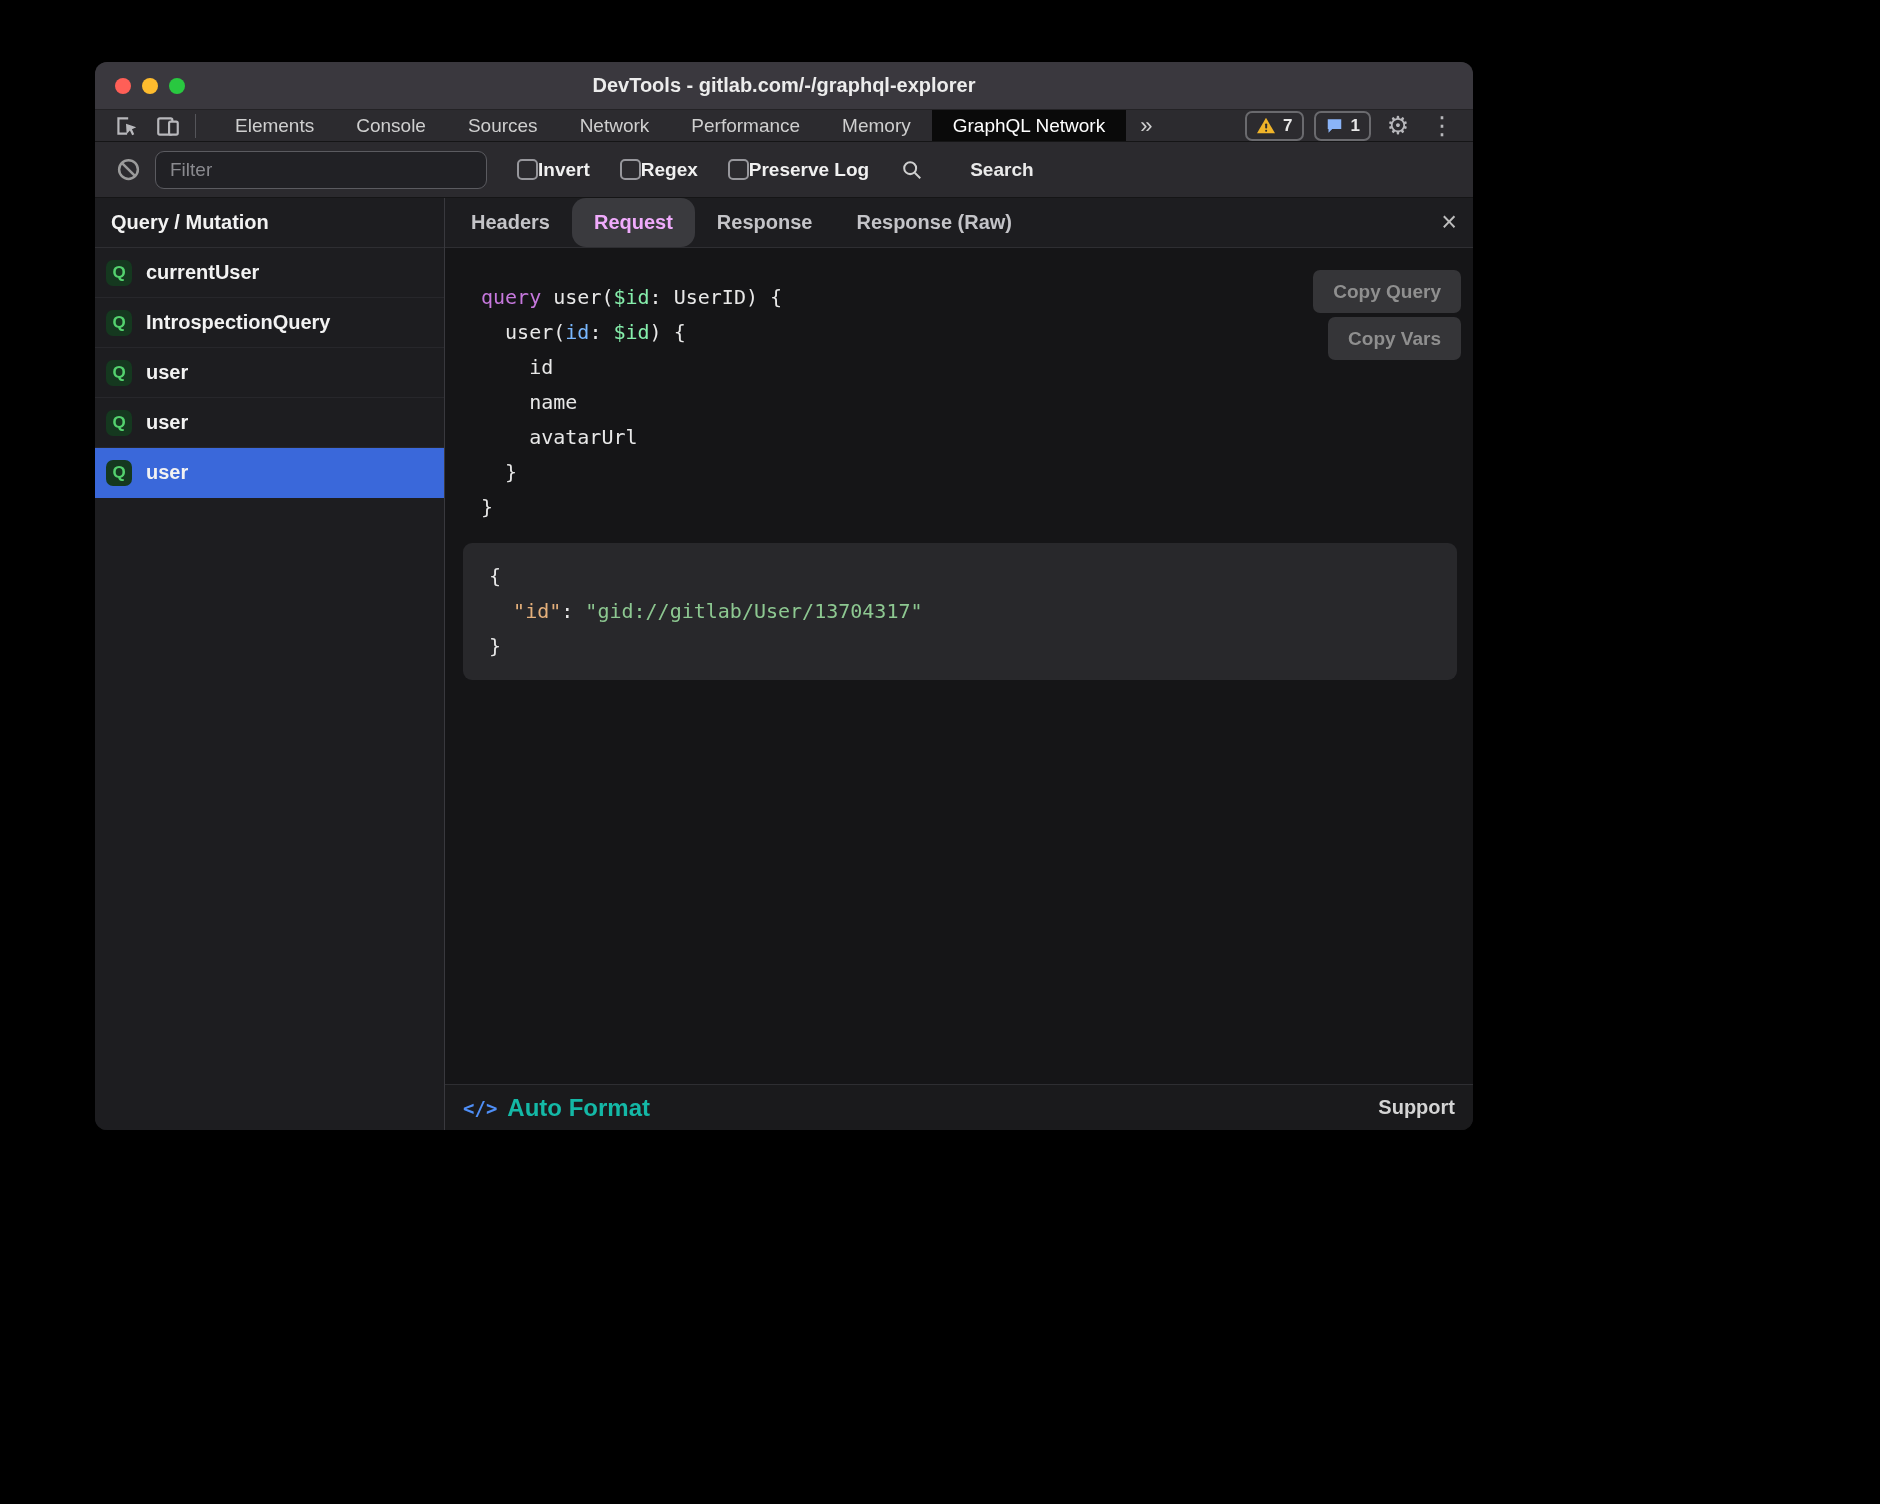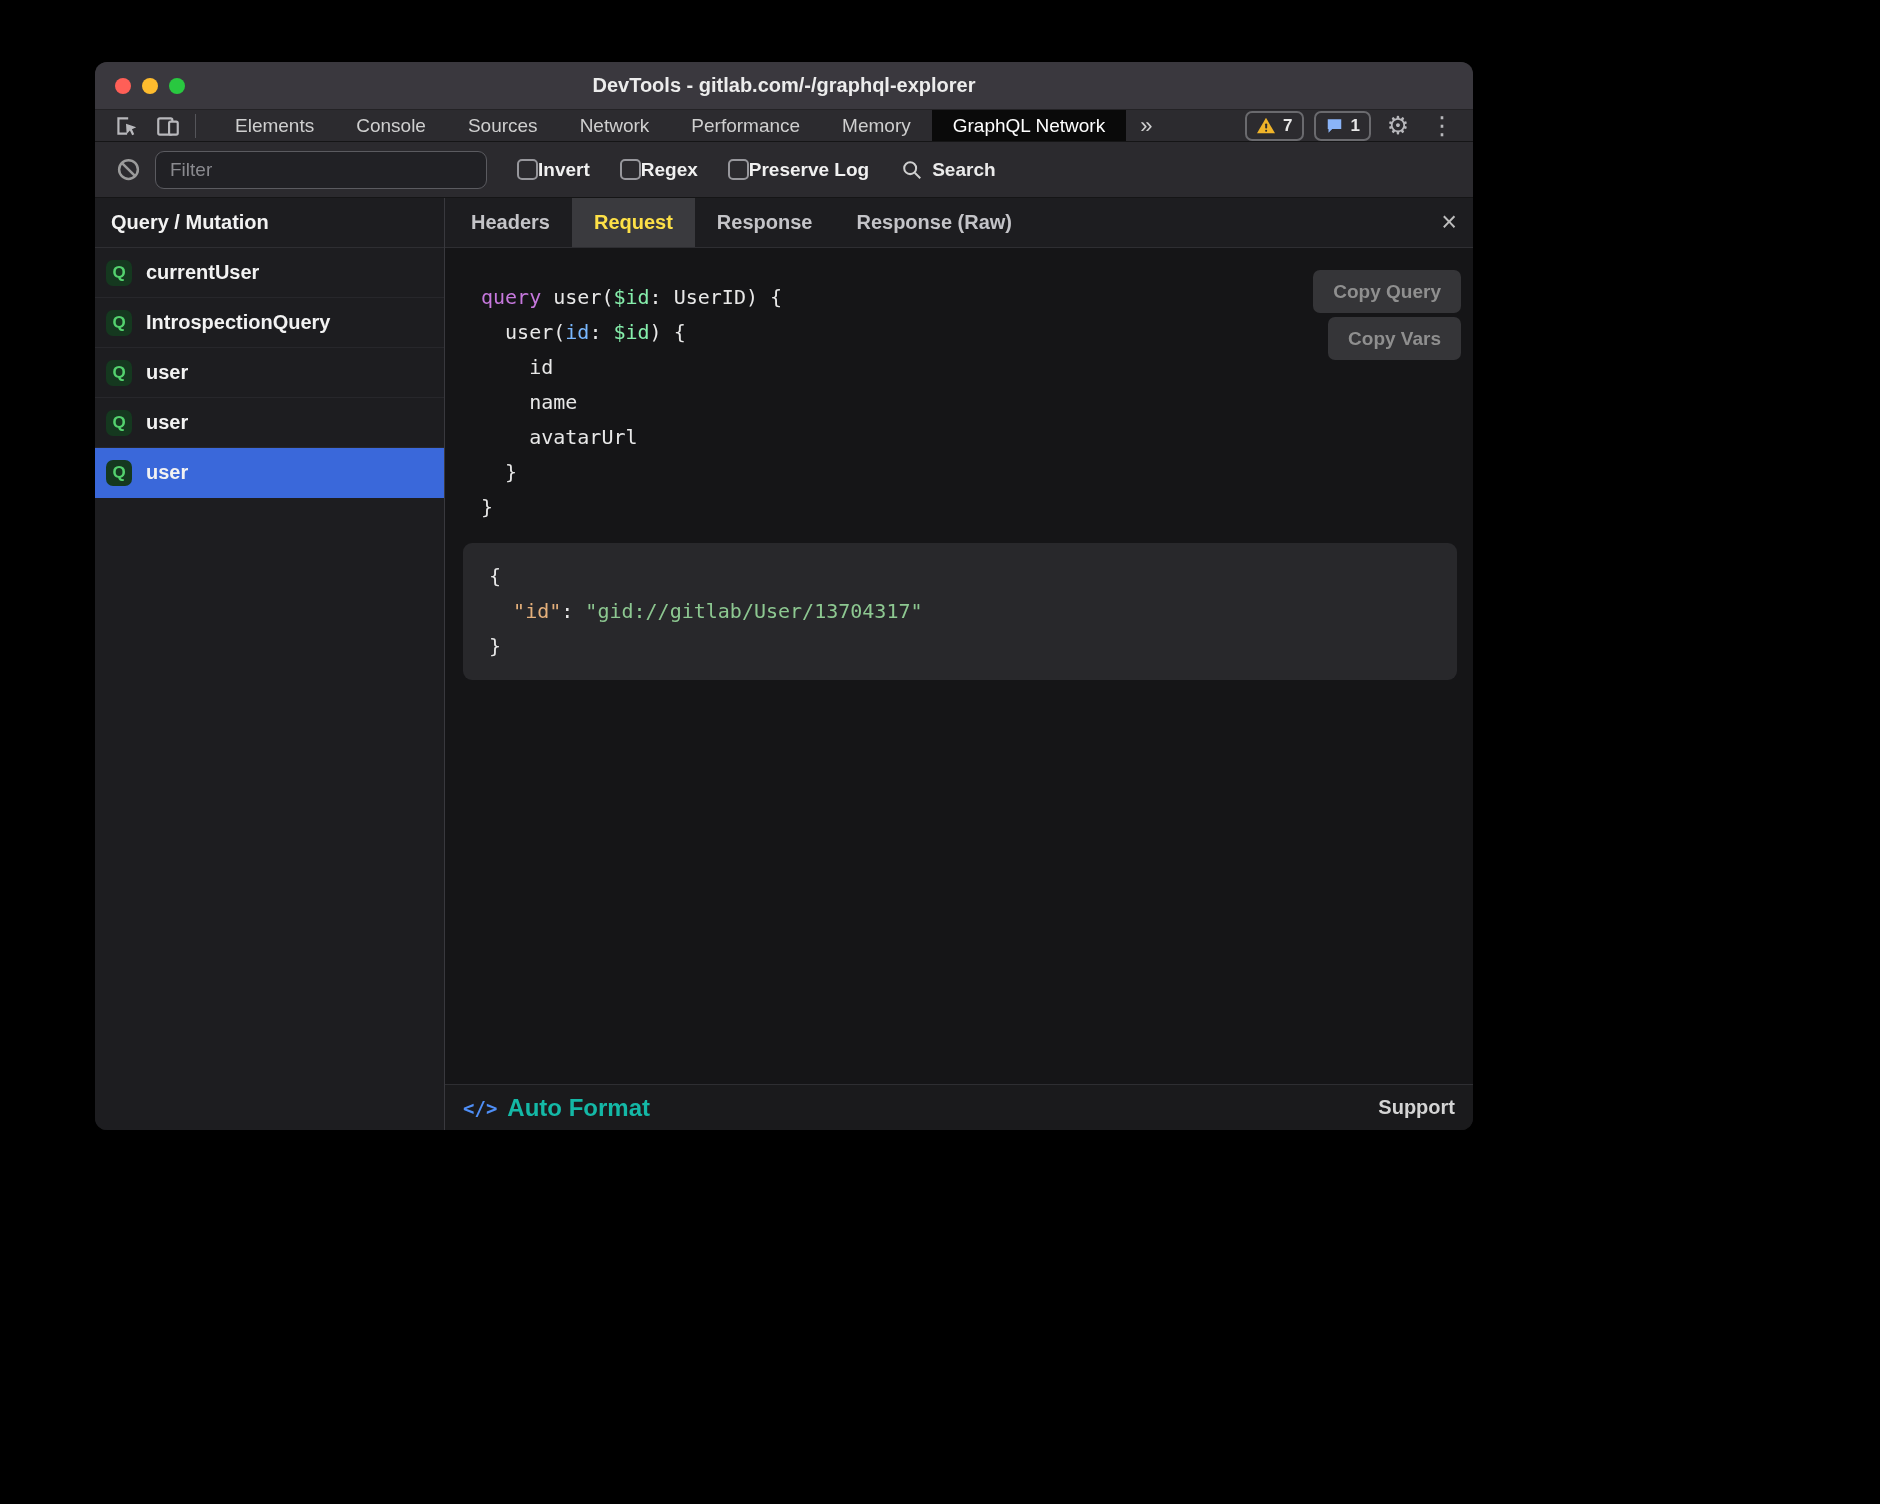--- a/index.html
+++ b/index.html
@@ -36,40 +36,40 @@
 
   
   .filterbar { height:56px; background:#2b2a2e; flex:0 0 auto; display:flex; align-items:center; padding:0 16px; border-bottom:1px solid #151516; }
   .filter-input { width:332px; height:38px; margin-left:10px; background:#212125; border:1px solid #5b5b60; border-radius:9px;
     color:#e8e8e8; font-size:19px; padding:0 14px; outline:none; font-family:"Liberation Sans", sans-serif; }
   .filter-input::placeholder { color:#8a8a8f; }
   .check-group { display:flex; align-items:center; margin-left:30px; cursor:pointer; }
   .checkbox { width:21px; height:21px; border:2px solid #97979c; border-radius:5px; background:transparent; }
   .check-label { color:#f0f0f0; font-size:19px; font-weight:700; }
   .search-group { display:flex; align-items:center; gap:9px; margin-left:32px; cursor:pointer; }
-  .search-label { color:#eaeaea; font-size:19px; font-weight:700; }
+  .search-label { color:#eaeaea; font-size:19px; font-weight:700;margin-left:38px; }
 
   
   .content { flex:1; display:flex; min-height:0; }
   .sidebar { width:350px; flex:0 0 auto; background:#1d1d20; border-right:1px solid #39393e; display:flex; flex-direction:column; }
   .sidebar-header { height:50px; flex:0 0 auto; display:flex; align-items:center; padding:12px 16px;
     color:#f2f2f2; font-size:20px; font-weight:700; border-bottom:1px solid #2e2e32; }
   .side-item { height:50px; flex:0 0 auto; display:flex; align-items:center; gap:14px; padding:0 11px;
     border-bottom:1px solid #27272b; cursor:pointer; }
   .side-item.selected { background:#3a68da; border-bottom-color:#3a68da; }
   .qbadge { width:26px; height:26px; border-radius:7px; background:#15381f; color:#54d26e;
     font-size:17px; font-weight:700; display:flex; align-items:center; justify-content:center; flex:0 0 auto; }
   .side-label { color:#f2f2f2; font-size:20px; font-weight:700; white-space:nowrap; }
 
   
   .detail { flex:1; display:flex; flex-direction:column; min-width:0; background:#151517; }
   .detail-tabs { height:50px; flex:0 0 auto; display:flex; align-items:stretch; background:#1d1d20;
     border-bottom:1px solid #2e2e32; padding-left:4px; }
   .detail-tab { display:flex; align-items:center; padding:0 22px; color:#c4c4c8; font-size:20px; font-weight:600; cursor:pointer; white-space:nowrap; }
-  .detail-tab.active { background:#3a3a3e; color:#fde047; }
+  .detail-tab.active { background:#3a3a3e; color:#f0abfc;border-radius:14px; }
   .detail-close { margin-left:auto; display:flex; align-items:center; padding:0 16px; color:#bdbdbd; font-size:27px; cursor:pointer; }
 
   .detail-body { flex:1; position:relative; min-height:0; overflow:hidden; }
   .copy-btn { position:absolute; right:12px; height:43px; background:#353538; border:none; border-radius:7px;
     color:#8f8f8f; font-size:19px; font-weight:600; padding:0 20px; cursor:pointer; font-family:"Liberation Sans", sans-serif; }
   .copy-query { top:22px; } .copy-vars { top:69px; }
 
   .code-block { padding:32px 0 0 36px; font-family:"DejaVu Sans Mono", monospace; font-size:20px; }
   .code-line { white-space:pre; line-height:35px; height:35px; }
   .tok-plain   { color:#e8e8e8; }

